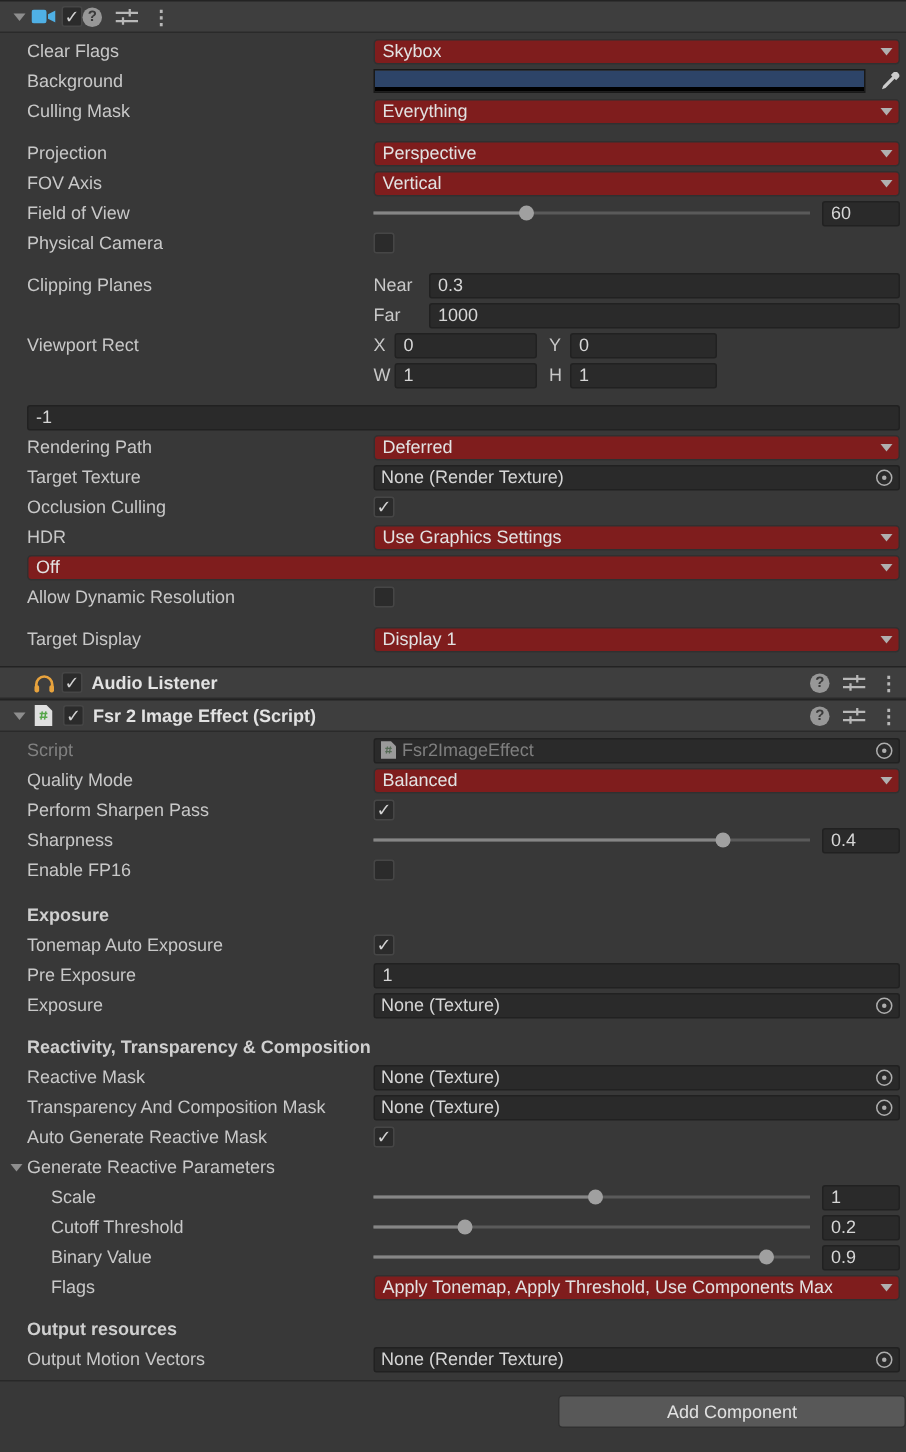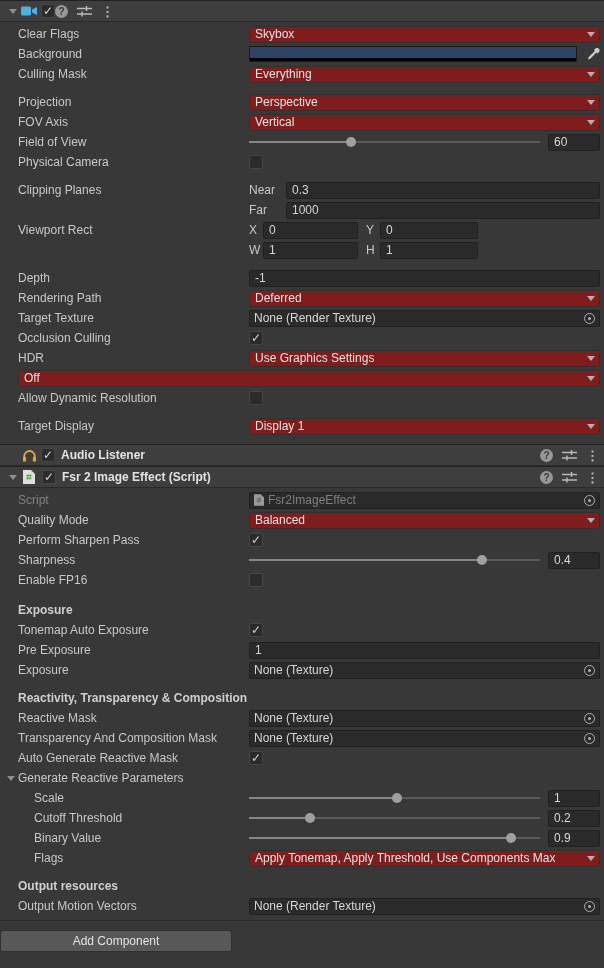--- a/index.html
+++ b/index.html
@@ -95,21 +95,21 @@
   .color-field { flex:1; height:16px; border:1px solid #191919; display:flex; flex-direction:column;
     margin-right:9px; overflow:hidden; }
   .swatch-top { flex:1; }
   .swatch-alpha { height:3px; background:#000; }
   .eyedropper { flex:none; width:14px; display:inline-flex; align-items:center; justify-content:center; }
 
   .script-icon { display:inline-flex; margin-right:4px; flex:none; }
 
   
   .footer-divider { border-top:1px solid #282828; }
-  .footer { padding-top:9px; display:flex; justify-content:flex-start; }
+  .footer { padding-top:9px; display:flex; justify-content:flex-end; }
   .add-component {
     width:232px; height:22px; background:#585858; border:1px solid #303030; border-radius:3px;
     color:#e2e2e2; font-family:"Liberation Sans", sans-serif; font-size:12px;
     display:flex; align-items:center; justify-content:center; cursor:default;
   }
 </style>
 </head>
 <body>
 
 <div class="inspector">
@@ -247,21 +247,20 @@
         <span class="mini-label w14">W</span>
         <div class="textfield" style="width:95px;">1</div>
         <span class="mini-label w14" style="margin-left:8px;">H</span>
         <div class="textfield" style="width:98px;">1</div>
       </div>
     </div>
 
     <div class="gap8"></div>
 
     <div class="row">
-      <span class="label">Depth</span>
       <div class="control">
         <div class="textfield flex1">-1</div>
       </div>
     </div>
 
     <div class="row">
       <span class="label">Rendering Path</span>
       <div class="control">
         <div class="dropdown">
           <span class="dd-text">Deferred</span>

